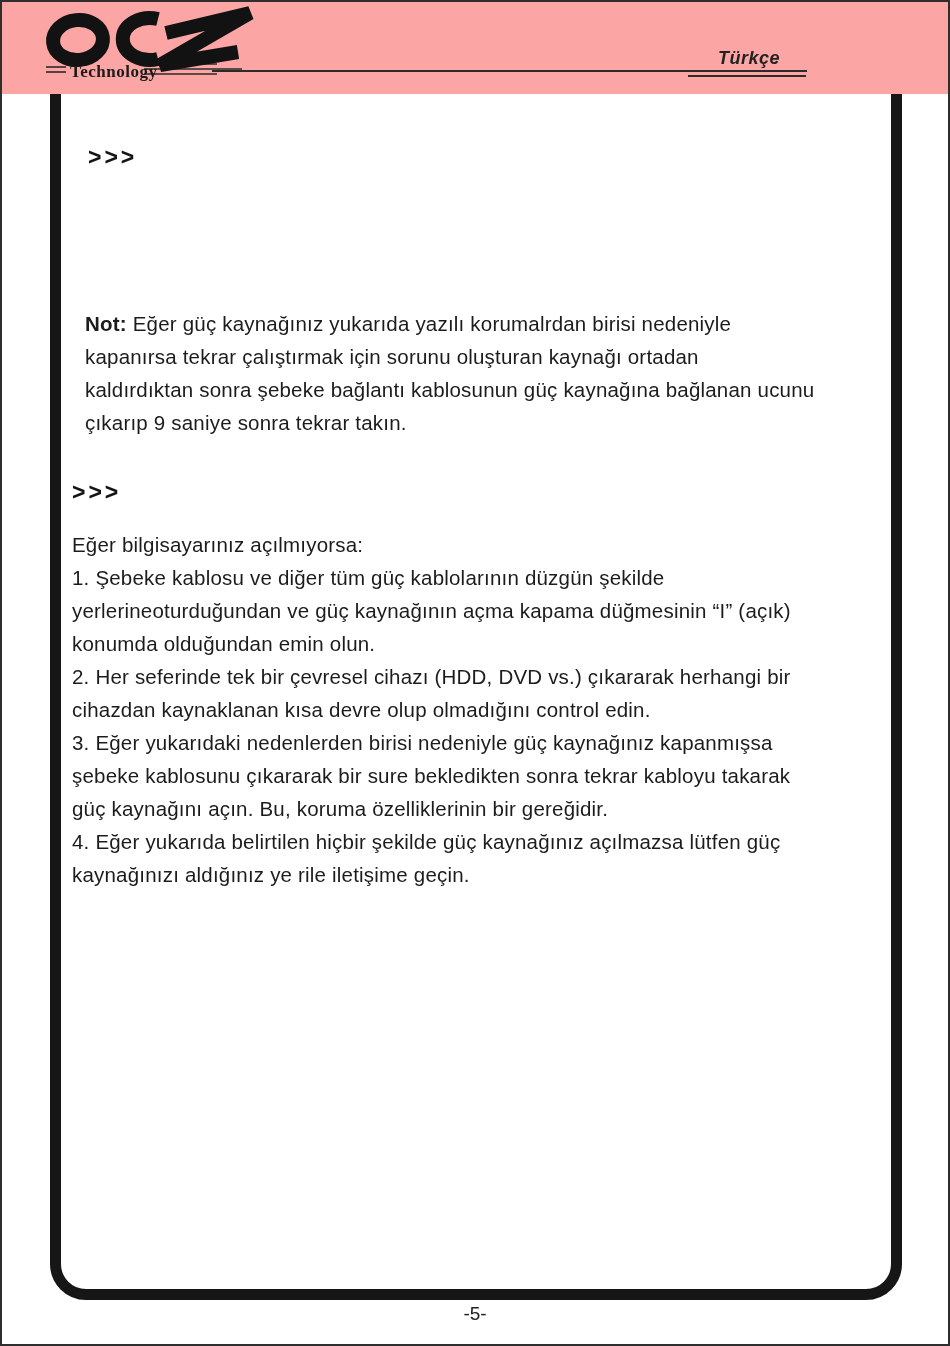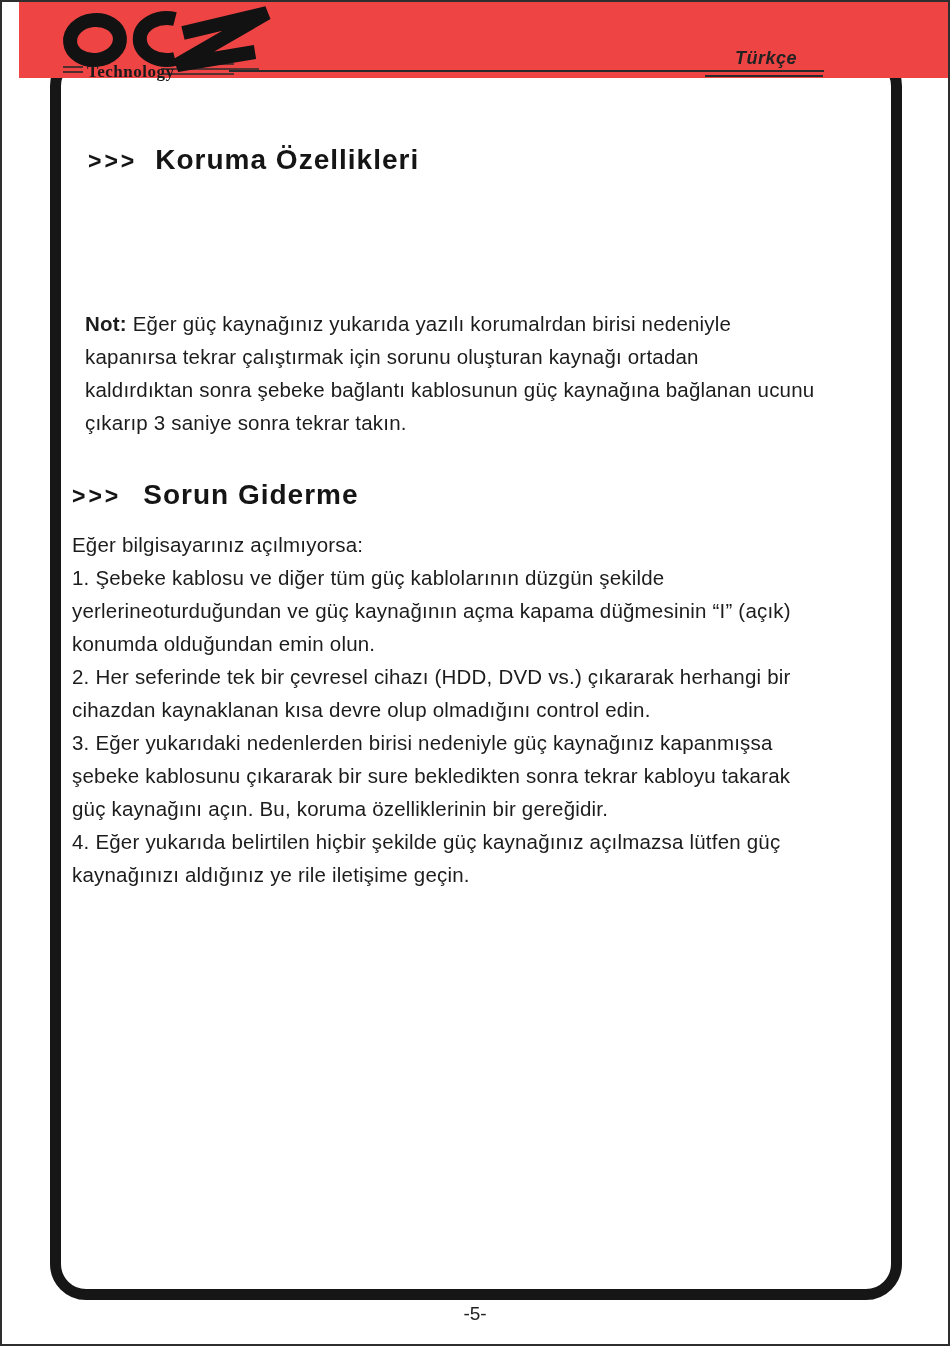--- a/index.html
+++ b/index.html
@@ -11,23 +11,23 @@
     border: 2px solid #2e2e2e;
     box-sizing: border-box;
     overflow: hidden;
     font-family: "Liberation Sans", "DejaVu Sans", sans-serif;
     color: #1c1c1c;
   }
 
   
   .page-header {
     position: absolute;
-    left: 17px; top: 0; right: 0;
-    height: 76px;
-    background: #ef4444;
+    left: 0; top: 0; right: 0;
+    height: 92px;
+    background: #fca5a5;
     z-index: 2;
   }
   .logo-svg {
     position: absolute;
     left: 40px;
     top: 2px;
   }
   .header-rule {
     position: absolute;
     left: 210px;
@@ -162,31 +162,29 @@
 
   <div class="header-rule"></div>
   <div class="language-label">Türkçe</div>
   <div class="language-underline"></div>
 </div>
 
 <div class="content-frame"></div>
 
 <div class="section-heading" id="heading-koruma">
   <span class="marker">&gt;&gt;&gt;</span>
-  <span class="title">Koruma Özellikleri</span>
 </div>
 
 <p class="note-paragraph"><span class="note-label">Not:</span><span> Eğer güç kaynağınız yukarıda yazılı korumalrdan birisi nedeniyle
 kapanırsa tekrar çalıştırmak için sorunu oluşturan kaynağı ortadan
 kaldırdıktan sonra şebeke bağlantı kablosunun güç kaynağına bağlanan ucunu
-çıkarıp 3 saniye sonra tekrar takın.</span></p>
+çıkarıp 9 saniye sonra tekrar takın.</span></p>
 
 <div class="section-heading" id="heading-sorun">
   <span class="marker">&gt;&gt;&gt;</span>
-  <span class="title">Sorun Giderme</span>
 </div>
 
 <div class="troubleshooting-text">Eğer bilgisayarınız açılmıyorsa:
 1. Şebeke kablosu ve diğer tüm güç kablolarının düzgün şekilde
 yerlerineoturduğundan ve güç kaynağının açma kapama düğmesinin “I” (açık)
 konumda olduğundan emin olun.
 2.  Her seferinde tek bir çevresel cihazı (HDD, DVD vs.) çıkararak herhangi bir
 cihazdan kaynaklanan kısa devre olup olmadığını control edin.
 3.  Eğer yukarıdaki nedenlerden birisi nedeniyle güç kaynağınız kapanmışsa
 şebeke kablosunu çıkararak bir sure bekledikten sonra tekrar kabloyu takarak

